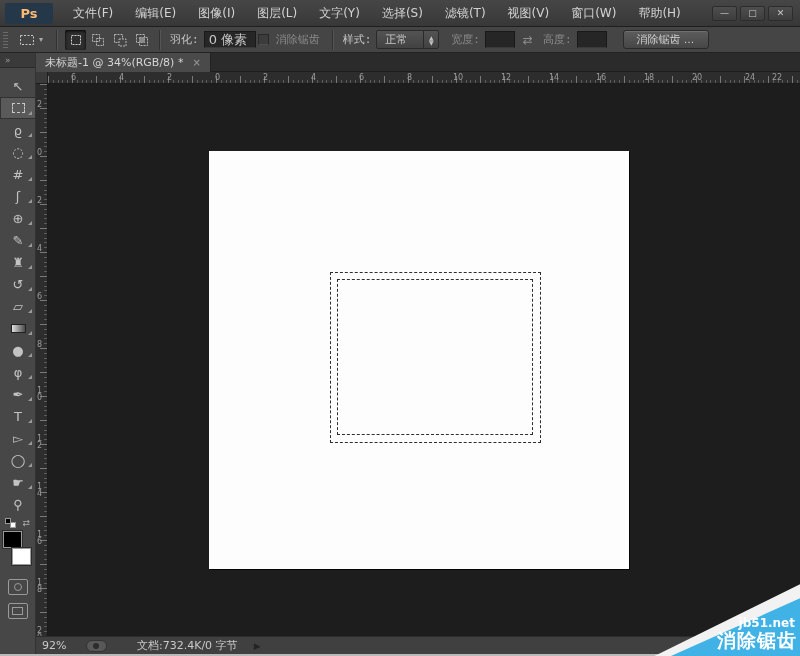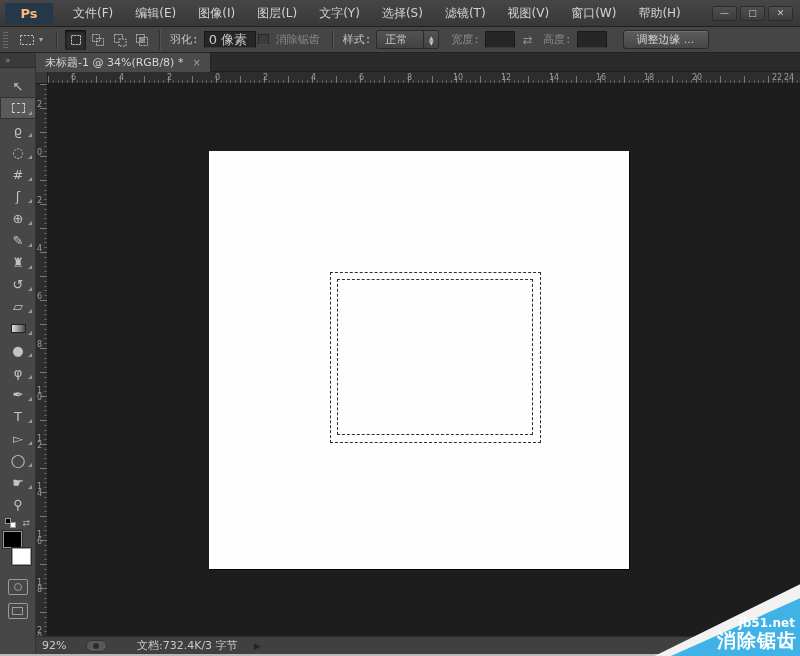--- a/index.html
+++ b/index.html
@@ -214,21 +214,21 @@
     <span class="stepper">
       <span>▲</span>
         <span>▼</span>
     </span>
   </div>
   <span class="opt-label dim" style="margin-left:12px">宽度:</span>
   <input class="txt-input w-dim" readonly="" value="" style="">
   <span class="swap-icon">⇄</span>
   <span class="opt-label dim">高度:</span>
   <input class="txt-input w-dim" readonly="" value="" style="">
-  <button class="refine-btn">调整边缘 …</button>
+  <button class="refine-btn">消除锯齿 …</button>
 </div>
 
 <div class="tabrow">
   <div class="doctab">
     <span>未标题-1 @ 34%(RGB/8) *</span>
     <span class="tabclose">×</span>
   </div>
 </div>
 
 <div class="toolbar">
@@ -326,21 +326,21 @@
     <span class="rlabel-h" style="left: 263px;">4</span>
     <span class="rlabel-h" style="left: 311px;">6</span>
     <span class="rlabel-h" style="left: 359px;">8</span>
     <span class="rlabel-h" style="left: 405px;">10</span>
     <span class="rlabel-h" style="left: 453px;">12</span>
     <span class="rlabel-h" style="left: 501px;">14</span>
     <span class="rlabel-h" style="left: 548px;">16</span>
     <span class="rlabel-h" style="left: 596px;">18</span>
     <span class="rlabel-h" style="left: 644px;">20</span>
     <span class="rlabel-h" style="left: 724px;">22</span>
-    <span class="rlabel-h" style="left: 736px;">24</span>
+    <span class="rlabel-h" style="left: 697px;">24</span>
   </div>
 <div class="ruler-left">
   <div class="minor"></div>
   <div class="major"></div>
 <span class="rlabel-v" style="top: 17px;">2</span>
     <span class="rlabel-v" style="top: 65px;">0</span>
     <span class="rlabel-v" style="top: 113px;">2</span>
     <span class="rlabel-v" style="top: 161px;">4</span>
     <span class="rlabel-v" style="top: 209px;">6</span>
     <span class="rlabel-v" style="top: 257px;">8</span>
@@ -357,21 +357,21 @@
     <div class="sel" style="left: 121px; top: 121px; width: 211px; height: 171px;"></div>
     <div class="sel" style="left: 128px; top: 128px; width: 196px; height: 156px;"></div>
   </div>
 </div>
 
 <div class="statusbar">
   <span class="zoom-val">92%</span>
   <span class="status-icon">
       <i></i>
     </span>
-  <span class="doc-info">文档:732.4K/3 字节</span>
+  <span class="doc-info">文档:732.4K/0 字节</span>
   <span class="status-arrow">▶</span>
 </div>
 <div class="bottom-edge"></div>
 
 <div class="watermark">
   <div class="wm-white"></div>
   <div class="wm-blue" style="background: rgb(64, 178, 230);"></div>
   <span class="wm-site">jb51.net</span>
   <span class="wm-name">消除锯齿</span>
 </div>

